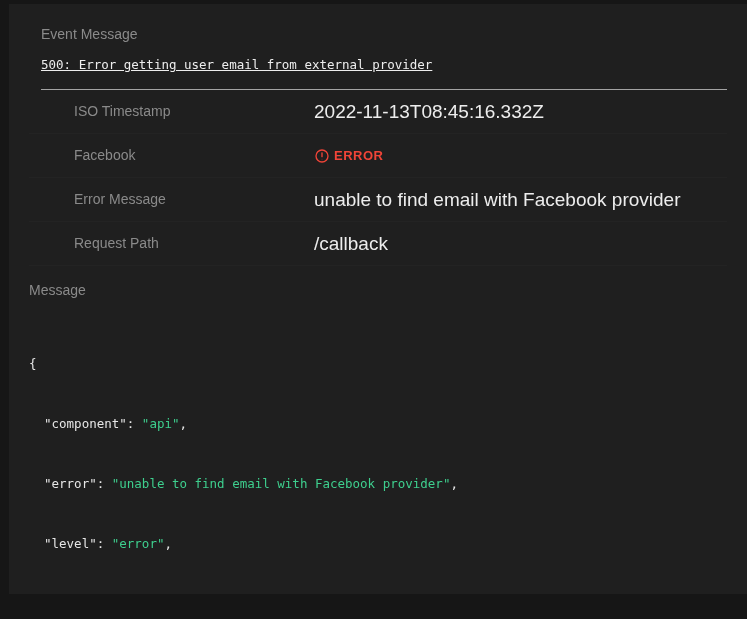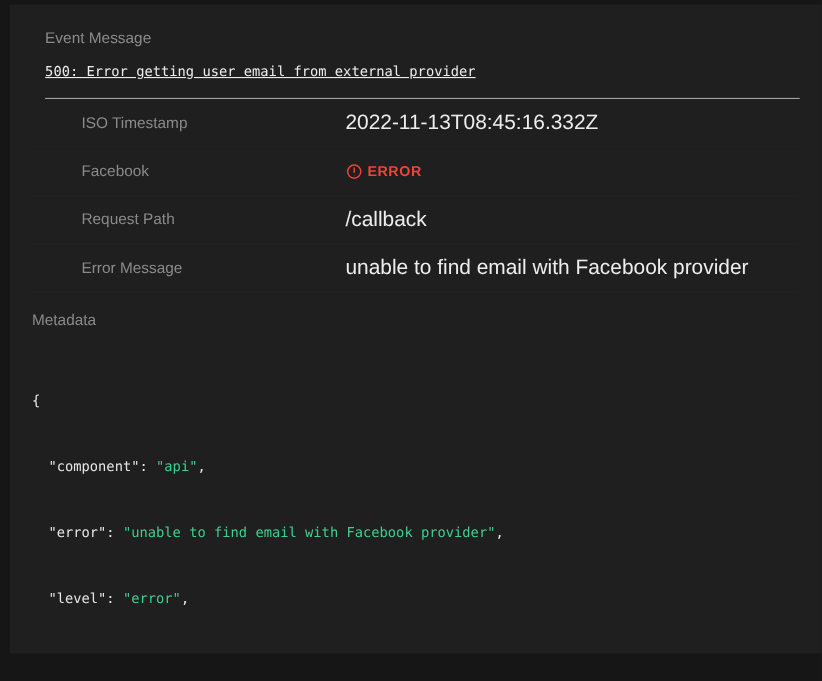--- a/index.html
+++ b/index.html
@@ -97,31 +97,31 @@
           <circle cx="12" cy="12" r="9"></circle>
           <line x1="12" y1="7.2" x2="12" y2="13"></line>
           <circle cx="12" cy="16.6" r="0.6" fill="#f04438" stroke="none"></circle>
         </svg>
       </span>
       <span>ERROR</span>
     </div>
   </div>
 
   <div class="field-row">
+    <div class="label">Error Message</div>
+    <div class="field-value">unable to find email with Facebook provider</div>
+  </div>
+
+  <div class="field-row">
     <div class="label">Request Path</div>
     <div class="field-value">/callback</div>
   </div>
 
-  <div class="field-row">
-    <div class="label">Error Message</div>
-    <div class="field-value">unable to find email with Facebook provider</div>
-  </div>
-
   <div class="metadata-section">
-    <div class="label">Metadata</div>
+    <div class="label">Message</div>
     <div class="code-block">
       <div class="json-line">{</div>
       <div class="json-line entry"><span class="json-key">"component"</span><span>: </span><span class="json-value">"api"</span><span>,</span></div>
       <div class="json-line entry"><span class="json-key">"error"</span><span>: </span><span class="json-value">"unable to find email with Facebook provider"</span><span>,</span></div>
       <div class="json-line entry"><span class="json-key">"level"</span><span>: </span><span class="json-value">"error"</span><span>,</span></div>
       
       
       
       
       

